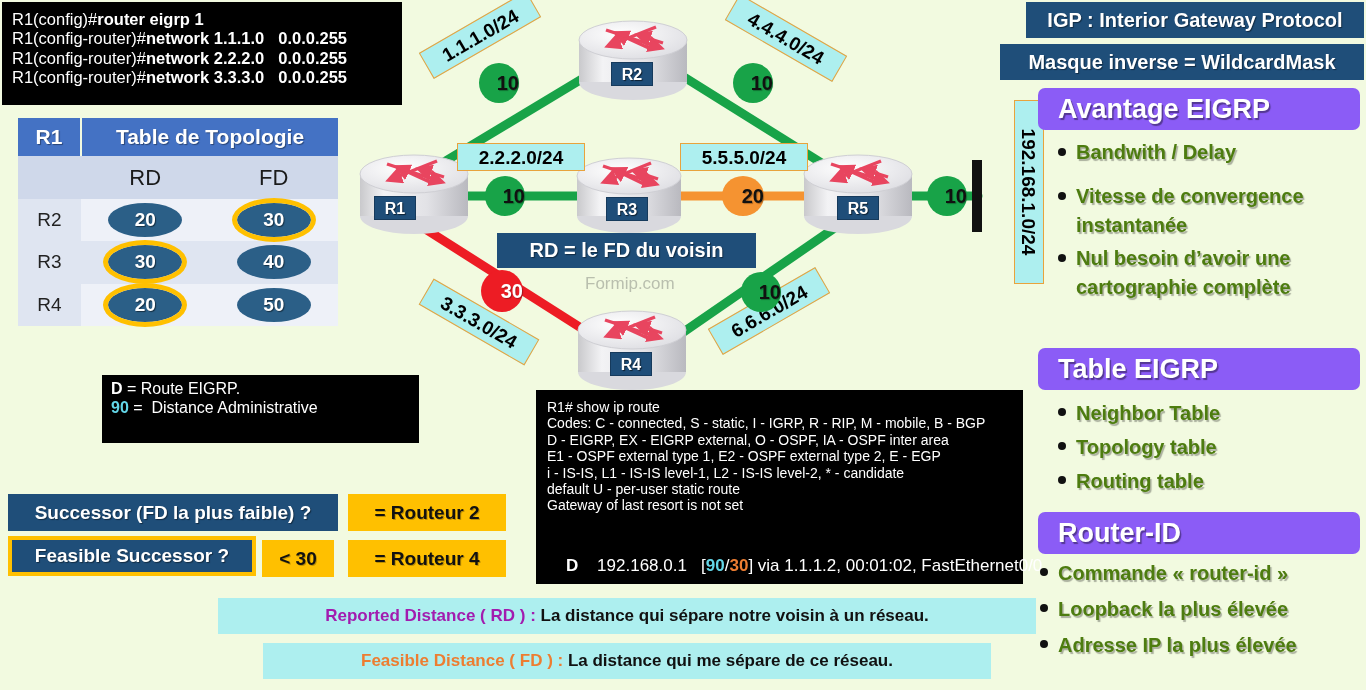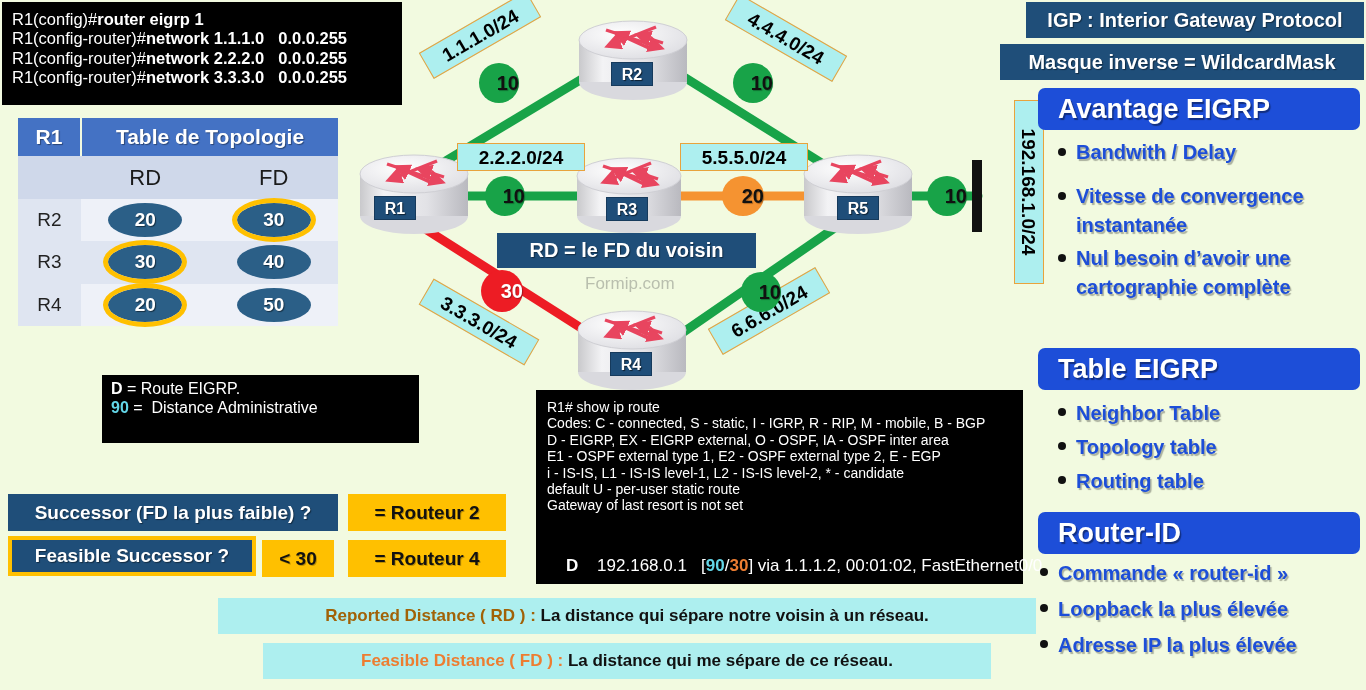--- a/index.html
+++ b/index.html
@@ -29,25 +29,25 @@
   .cellbg2{background:#dfe5f1;}
   .pill{
     display:inline-block;background:#2b5f87;color:#fff;font-weight:bold;
     border-radius:50%/50%;width:74px;height:34px;line-height:34px;
     text-shadow:1px 1px 1px rgba(0,0,0,.5);
   }
   .hl{outline:5px solid #FFC000;}
 
   
   .navy{background:#1F4E79;color:#fff;font-weight:bold;}
-  .blue-hdr{background:#1d4ed8;color:#fff;font-weight:bold;border-radius:7px;
+  .blue-hdr{background:#8b5cf6;color:#fff;font-weight:bold;border-radius:7px;
             text-shadow:1.5px 1.5px 1px rgba(0,0,0,.4);}
   .bullets{list-style:none;margin:0;padding:0;}
   .bullets li{
-    position:relative;padding-left:26px;font-weight:bold;color:#1d4ed8;
+    position:relative;padding-left:26px;font-weight:bold;color:#4d7c0f;
     text-shadow:1.5px 1.5px 1px rgba(0,0,0,.30);
   }
   .bullets li:before{
     content:"";position:absolute;left:8px;top:.52em;width:8px;height:8px;
     border-radius:50%;background:#111;
   }
   .cyanbar{background:#ADEFEF;}
   .gold{background:#FFC000;color:#111;font-weight:bold;text-shadow:1px 1px 0 rgba(0,0,0,.25);}
 
   
@@ -242,21 +242,21 @@
   <div class="ln">E1 - OSPF external type 1, E2 - OSPF external type 2, E - EGP</div>
   <div class="ln">i - IS-IS, L1 - IS-IS level-1, L2 - IS-IS level-2, * - candidate</div>
   <div class="ln">default U - per-user static route</div>
   <div class="ln">Gateway of last resort is not set</div>
   <div class="ln" style="margin-top:22px;font-size:17px;">
     <span class="b">D</span><span>&nbsp;&nbsp;&nbsp;&nbsp;</span><span>192.168.0.1</span><span>&nbsp;&nbsp;&nbsp;[</span><span class="b" style="color:#63d6e8;">90</span><span>/</span><span class="b" style="color:#ED7D31;">30</span><span>] </span><span>via 1.1.1.2, 00:01:02, FastEthernet0/0</span>
   </div>
 </div>
 
 <div class="abs cyanbar" style="left:218px;top:598px;width:818px;height:36px;line-height:36px;font-size:17px;text-align:center;">
-  <span class="b" style="color:#a16207;">Reported Distance ( RD ) :</span>
+  <span class="b" style="color:#a21caf;">Reported Distance ( RD ) :</span>
   <span class="b" style="color:#111;">La distance qui sépare notre voisin à un réseau.</span>
 </div>
 <div class="abs cyanbar" style="left:263px;top:643px;width:728px;height:36px;line-height:36px;font-size:17px;text-align:center;">
   <span class="b" style="color:#ED7D31;">Feasible Distance ( FD ) :</span>
   <span class="b" style="color:#111;">La distance qui me sépare de ce réseau.</span>
 </div>
 
 <div class="abs navy sh" style="left:1026px;top:2px;width:338px;height:36px;line-height:36px;text-align:center;font-size:20px;">IGP : Interior Gateway Protocol</div>
 <div class="abs navy sh" style="left:1000px;top:44px;width:364px;height:36px;line-height:36px;text-align:center;font-size:20px;">Masque inverse = WildcardMask</div>
 

